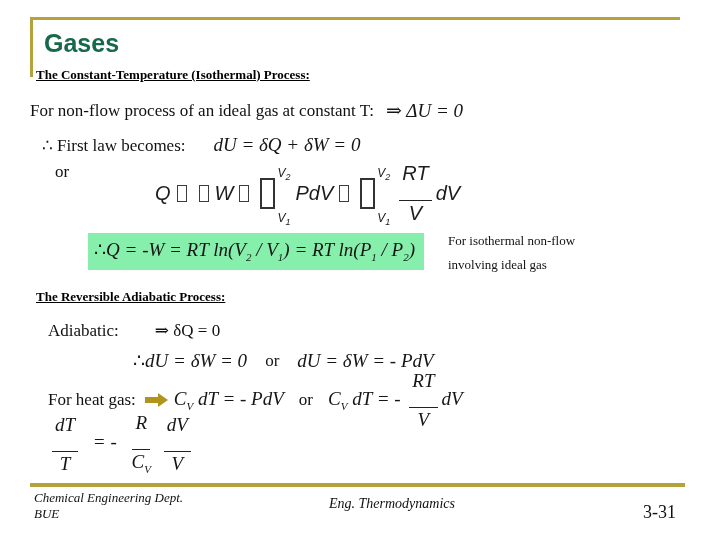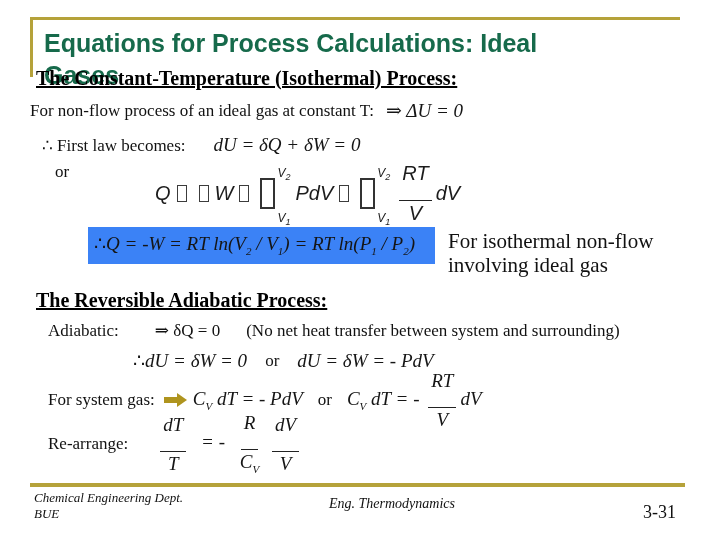--- a/index.html
+++ b/index.html
@@ -9,21 +9,21 @@
   
   .gold-top{position:absolute;left:30px;top:17px;width:650px;height:3px;background:#B5A23A;}
   .gold-left{position:absolute;left:30px;top:17px;width:3px;height:60px;background:#B5A23A;}
   .gold-bottom{position:absolute;left:30px;top:483px;width:655px;height:4px;background:#B5A23A;}
 
   
   .title{position:absolute;left:44px;top:27px;z-index:1;
          font-family:"Liberation Sans","DejaVu Sans",sans-serif;
          font-size:25px;font-weight:bold;color:#166A4B;line-height:32px;}
 
-  .heading{position:absolute;z-index:2;font-size:20px;font-weight:bold;color:#000;
+  .heading{position:absolute;z-index:2;font-size:13px;font-weight:bold;color:#000;
            text-decoration:underline;text-align:center;}
   .h-iso{left:36px;top:67px;}
   .h-adia{left:36px;top:289px;}
 
   .bodytext{font-size:17px;color:#111;}
   .row{position:absolute;display:flex;align-items:center;white-space:nowrap;}
 
   .eq{font-style:italic;font-size:19px;color:#151515;}
   .eq .up{font-style:normal;}
   sub{font-size:11px;font-style:italic;}
@@ -47,23 +47,23 @@
   .ilims{display:inline-flex;flex-direction:column;justify-content:space-between;
          height:52px;font-size:12px;margin-left:2px;line-height:12px;gap:29px;}
   .ilims sub{font-size:9px;}
 
   .frac{display:inline-flex;flex-direction:column;align-items:center;vertical-align:middle;
         line-height:1.05;margin:0 4px;}
   .frac .num{border-bottom:1.5px solid #222;padding:0 3px 16px;}
   .frac .den{padding-top:2px;}
 
   
-  .hl{position:absolute;left:88px;top:227px;background:#3b82f6;padding:5px 20px 7px 6px;
+  .hl{position:absolute;left:88px;top:233px;background:#86efac;padding:5px 9px 7px 6px;
       white-space:nowrap;}
-  .note{position:absolute;left:448px;top:229px;width:240px;font-size:21px;line-height:24px;}
+  .note{position:absolute;left:448px;top:229px;width:240px;font-size:13px;line-height:24px;}
 
   
   .adialine{left:48px;top:320px;}
   .adialine .cond{margin-left:36px;}
   .adialine .paren{margin-left:26px;}
   .dulined{left:133px;top:349px;}
   .dulined .orw{font-style:normal;font-size:17px;margin:0 18px;}
   .idealgas{left:48px;top:378px;height:44px;}
   .idealgas .lbl{margin-right:8px;}
   .idealgas .orw{font-style:normal;font-size:17px;margin:0 15px;}
@@ -86,21 +86,20 @@
 </style>
 </head>
 <body>
 
 <div class="slide">
 
   <div class="gold-top"></div>
   <div class="gold-left"></div>
 
   <div class="title">
-    <div>Equations for Process Calculations: Ideal</div>
     <div>Gases</div>
   </div>
 
   <div class="heading h-iso">The Constant-Temperature (Isothermal) Process:</div>
 
   <div class="row intro bodytext">
     <span>For non-flow process of an ideal gas at constant T:</span>
     <span class="res eq">⇒ ΔU = 0</span>
   </div>
 
@@ -147,46 +146,44 @@
   <div class="note">
     <div>For isothermal non-flow</div>
     <div>involving ideal gas</div>
   </div>
 
   <div class="heading h-adia">The Reversible Adiabatic Process:</div>
 
   <div class="row adialine bodytext">
     <span>Adiabatic:</span>
     <span class="cond">⇒ δQ = 0</span>
-    <span class="paren">(No net heat transfer between system and surrounding)</span>
   </div>
 
   <div class="row dulined eq">
     <span class="up">∴</span>
     <span>dU = δW = 0</span>
     <span class="orw">or</span>
     <span>dU = δW = - PdV</span>
   </div>
 
   <div class="row idealgas">
-    <span class="lbl bodytext">For system gas:</span>
+    <span class="lbl bodytext">For heat gas:</span>
     <span class="gold-arrow">
         <i class="shaft"></i>
         <i class="head"></i>
       </span>
     <span class="eq"><span>C</span><sub>V</sub><span> dT = - PdV</span></span>
     <span class="orw">or</span>
     <span class="eq"><span>C</span><sub>V</sub><span> dT = - </span><span class="frac">
           <span class="num">RT</span>
           <span class="den">V</span>
         </span><span>dV</span></span>
   </div>
 
   <div class="row rearrange">
-    <span class="lbl bodytext">Re-arrange:</span>
     <span class="eq">
       <span class="frac">
           <span class="num">dT</span>
           <span class="den">T</span>
         </span>
       <span class="eqsign">= -</span>
       <span class="frac">
           <span class="num">R</span>
           <span class="den"><span>C</span><sub>V</sub></span>
         </span>

